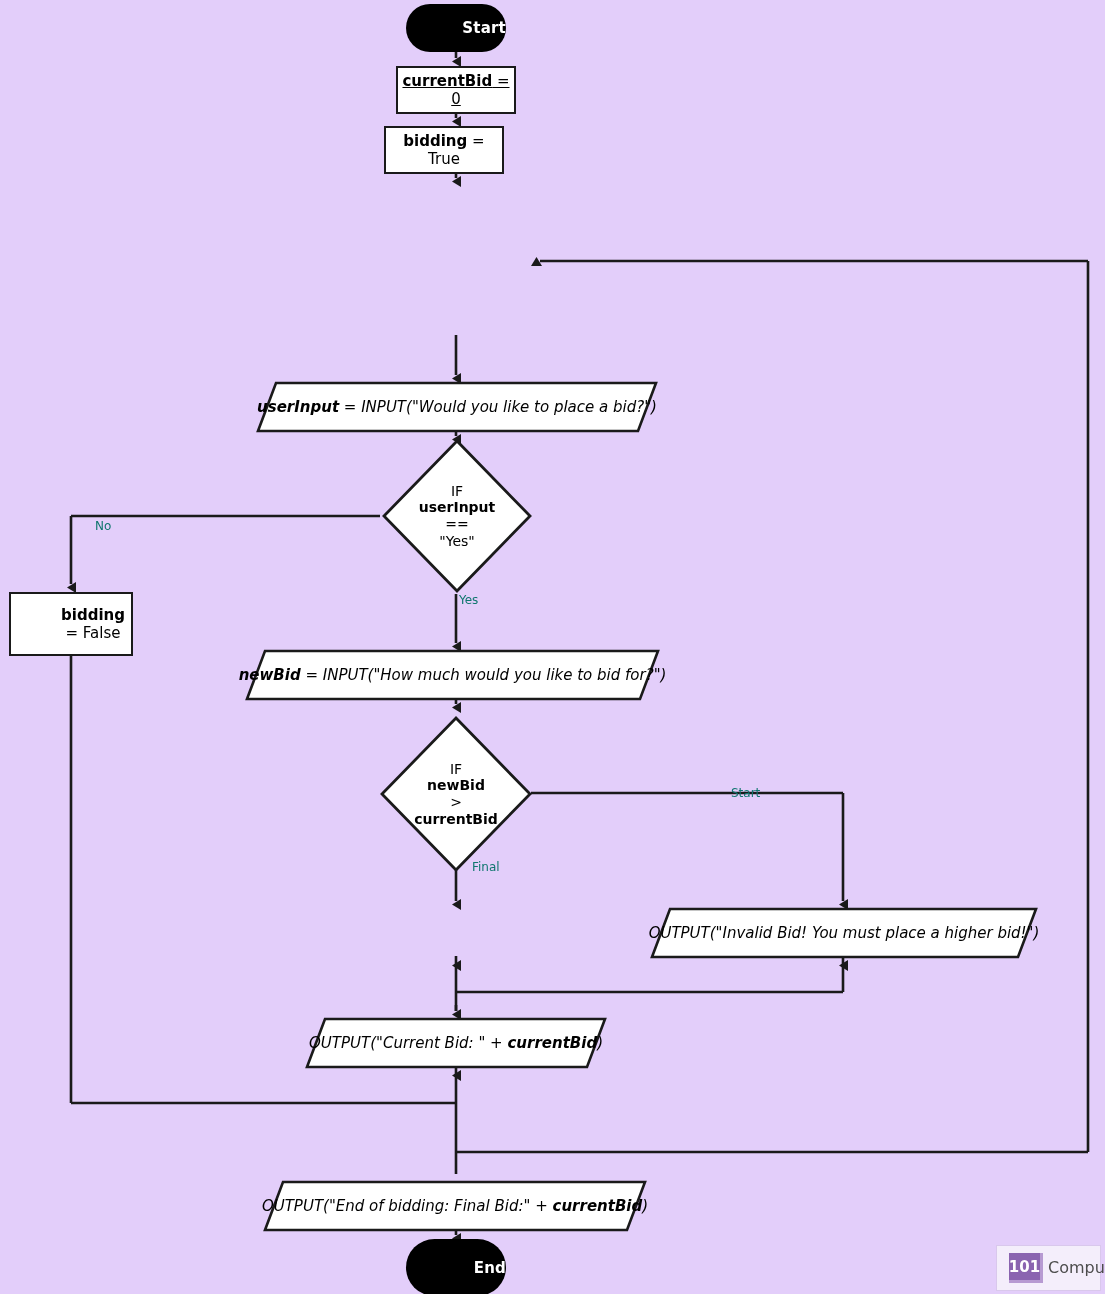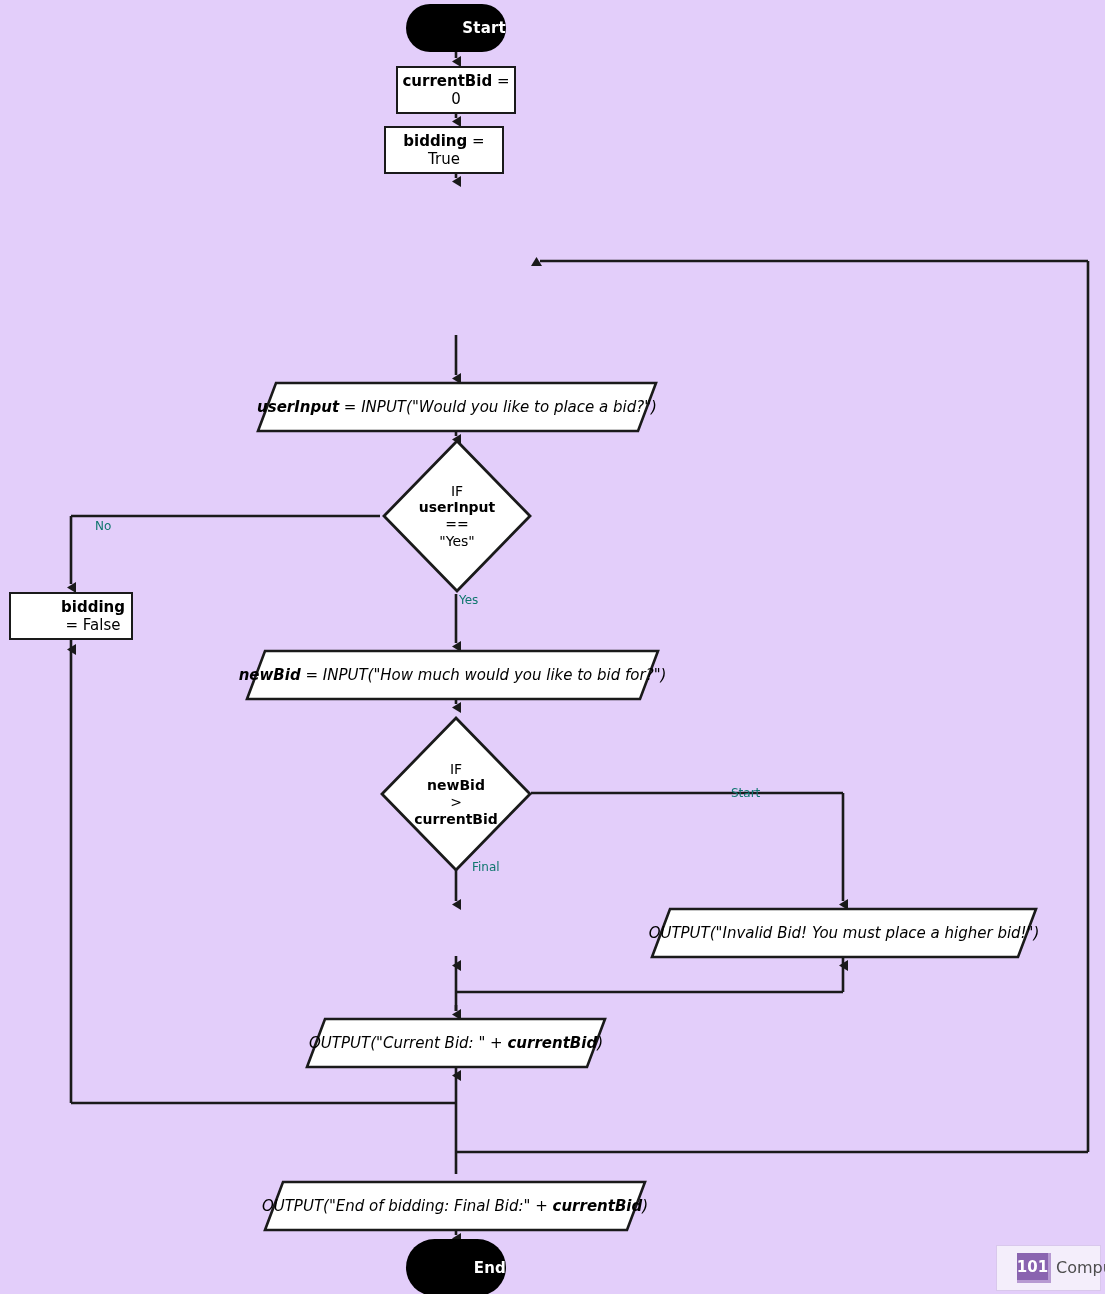--- a/index.html
+++ b/index.html
@@ -109,21 +109,21 @@
     position: absolute;
     left: 996px;
     top: 1245px;
     width: 105px;
     height: 46px;
     background: #f4eefb;
     border: 1px solid #d9c8ec;
     display: flex;
     align-items: center;
     box-sizing: border-box;
-    padding: 3px 20px;
+    padding: 3px 12px;
   }
   #logo .badge {
     width: 34px;
     height: 30px;
     background: #8a64b0;
     border-right: 3px solid #b79ad2;
     border-bottom: 3px solid #b79ad2;
     color: #ffffff;
     font-size: 15px;
     font-weight: bold;
@@ -196,21 +196,21 @@
       <line x1="1088" y1="261" x2="540" y2="261" marker-end="url(#arrow)"></line>
 
       <line x1="456" y1="1229" x2="456" y2="1235" marker-end="url(#arrow)"></line>
     </g>
   </svg>
 
   <div class="node terminator" style="left:406px; top:4px; width:100px; height:48px;">
     <span>Start</span>
   </div>
 
-  <div class="node process" style="left:396px; top:66px; width:120px; height:48px;">
+  <div class="node process" style="left:396px; top:66px; width:120px; height:48px;text-decoration:underline;">
     <span>
       <span class="var">currentBid</span><span> = 0</span>
     </span>
   </div>
 
   <div class="node process" style="left:384px; top:126px; width:120px; height:48px;">
     <span>
       <span class="var">bidding</span><span> = True</span>
     </span>
   </div>
@@ -230,21 +230,21 @@
       <polygon points="76,3 149,78 76,153 3,78" fill="#ffffff" stroke="#1a1a1a" stroke-width="2.8"></polygon>
     </svg>
     <div class="dtext">
       <div>IF</div>
       <div><b>userInput</b></div>
       <div>==</div>
       <div>"Yes"</div>
     </div>
   </div>
 
-  <div class="node process" style="left:9px; top:592px; width:124px; height:48px;padding-left:44px;">
+  <div class="node process" style="left:9px; top:592px; width:124px; height:64px;padding-left:44px;">
     <span>
       <span class="var">bidding</span><span> = False</span>
     </span>
   </div>
 
   <div class="node io" style="left:245px; top:649px; width:415px; height:52px;">
     <svg class="pshape" viewBox="0 0 415 52" preserveAspectRatio="none">
       <polygon points="20,2 413,2 395,50 2,50" fill="#ffffff" stroke="#1a1a1a" stroke-width="2.6" vector-effect="non-scaling-stroke"></polygon>
     </svg>
     <div class="ptext">

